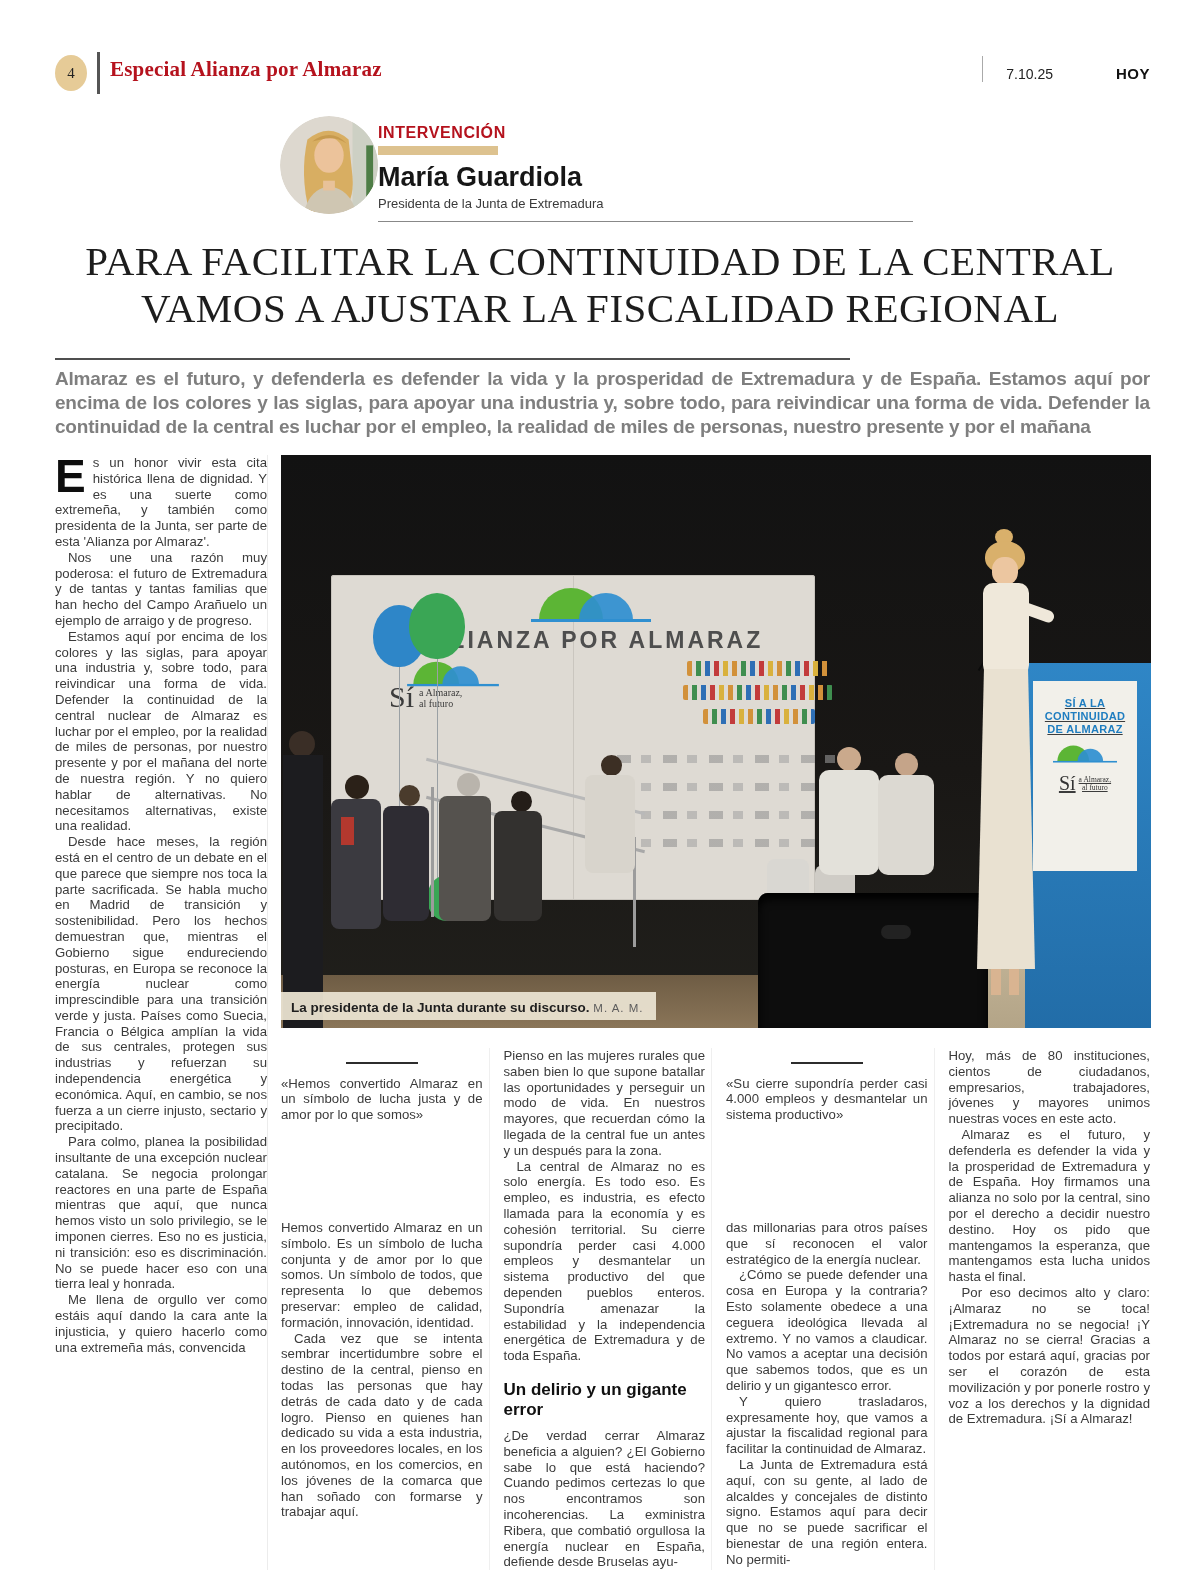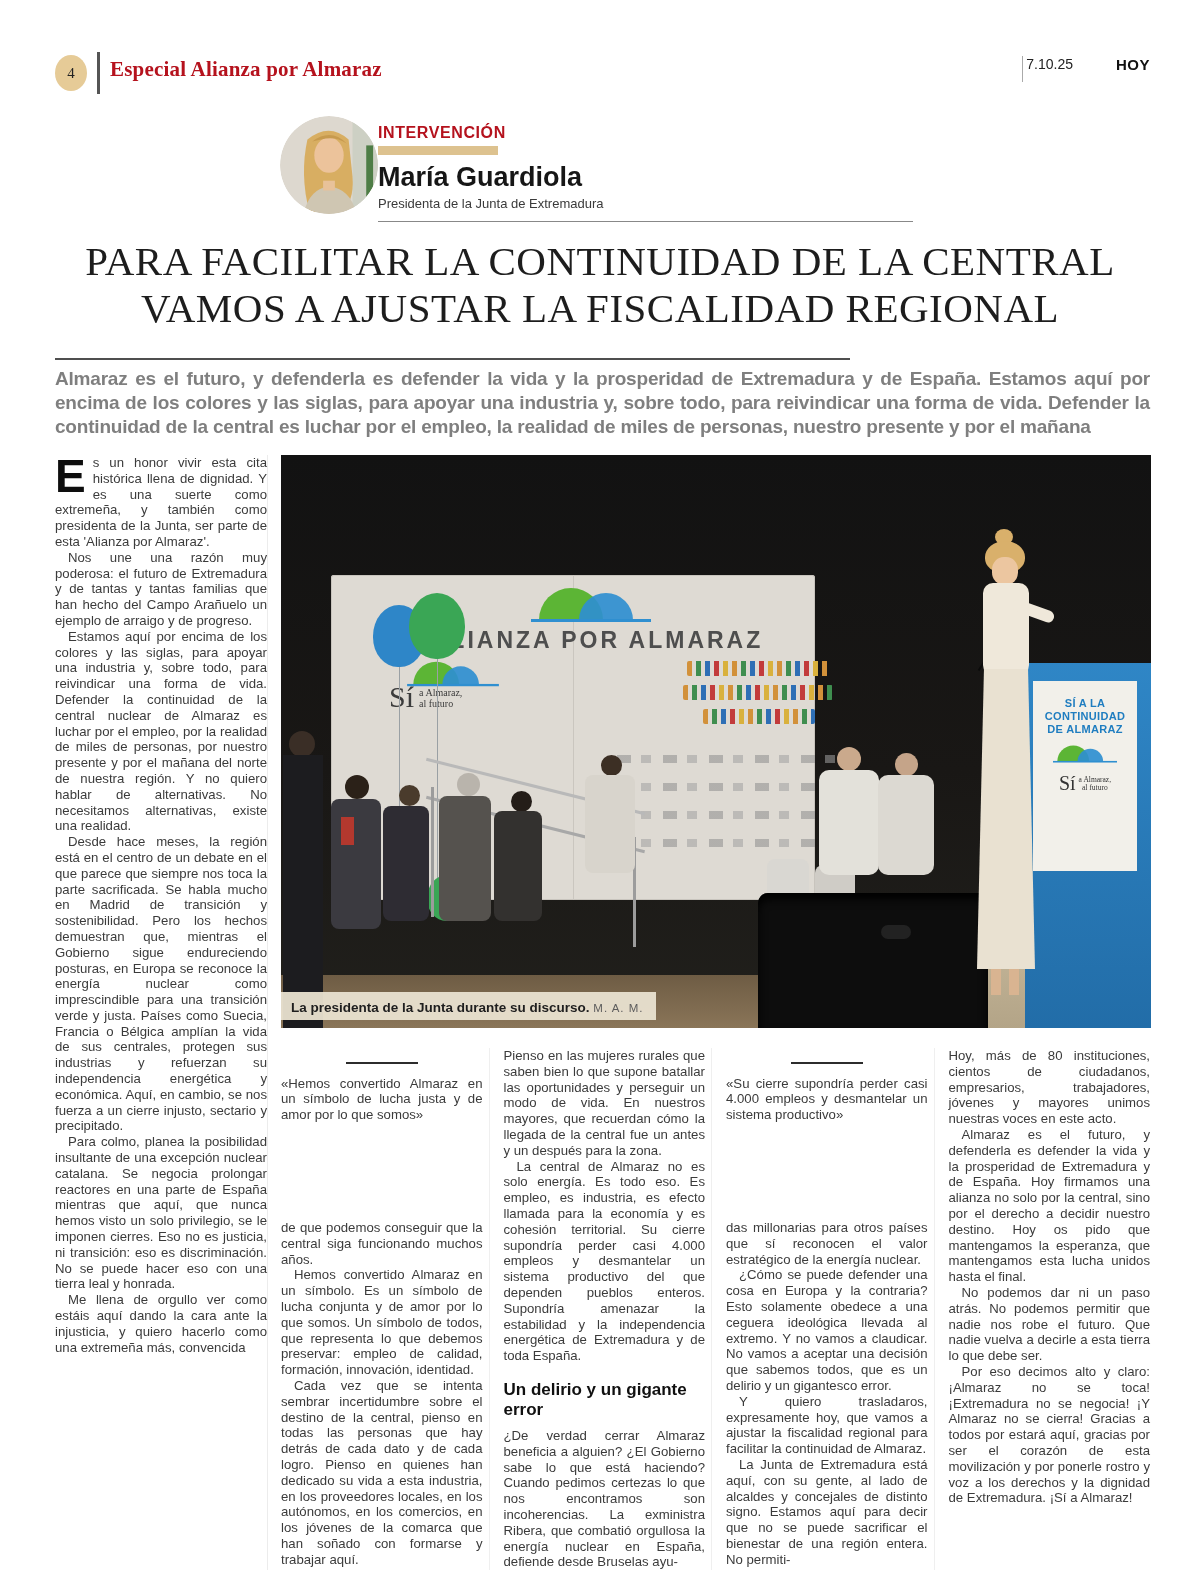--- a/index.html
+++ b/index.html
@@ -11,21 +11,21 @@
   .topbar{display:flex;justify-content:space-between;align-items:flex-start;
           margin:52px 50px 0 55px;}
   .topbar-left{display:flex;align-items:center;gap:10px;}
   .pagenum{width:32px;height:36px;border-radius:50%;background:#e3c globally;}
   .pagenum{background:#e4c globally;}
   .pagenum{width:32px;height:36px;border-radius:50%;background:#e6cb97;color:#222;
            display:flex;align-items:center;justify-content:center;
            font:15px "Liberation Serif",serif;}
   .section-sep{width:3px;height:42px;background:#555;}
   .section-title{font:bold 21px "Liberation Serif",serif;color:#b5121d;letter-spacing:.2px;margin-top:-8px;}
-  .topbar-right{display:flex;align-items:flex-start;gap:3px;margin-top:4px;}
+  .topbar-right{display:flex;align-items:flex-end;gap:23px;margin-top:4px;}
   .date-sep{width:1px;height:26px;background:#aaa;}
   .date{font:14px "Liberation Sans",sans-serif;color:#222;}
   .masthead{font:bold 15px "Liberation Sans",sans-serif;color:#111;letter-spacing:.5px;margin-left:40px;}
 
   
   .byline{display:flex;margin:22px 0 0 280px;}
   .avatar{width:98px;height:98px;border-radius:50%;overflow:hidden;flex:0 0 auto;}
   .byline-text{width:535px;border-bottom:1.5px solid #888;padding-bottom:10px;}
   .kicker{font:bold 16px "Liberation Sans",sans-serif;color:#b5121d;letter-spacing:.6px;margin-top:8px;}
   .kicker-bar{width:120px;height:9px;background:#ddc28f;margin-top:4px;}
@@ -69,21 +69,21 @@
       #c23b3b 27px 32px,transparent 32px 36px,#d9b13c 36px 41px,transparent 41px 45px);}
   .logo-row{position:absolute;height:8px;opacity:.55;
     background:repeating-linear-gradient(90deg,#8d8d8d 0 14px,transparent 14px 24px,
       #a0a0a0 24px 34px,transparent 34px 46px);}
   .balloon{position:absolute;border-radius:50% 50% 48% 48%;}
   .string{position:absolute;width:1px;background:#9aa0a4;}
 
   .podium{position:absolute;left:744px;top:208px;width:126px;height:365px;
           background:linear-gradient(180deg,#2f86c6,#226da8);}
   .podium-panel{position:absolute;left:8px;top:18px;width:104px;height:190px;background:#f2f0ea;
-                text-align:center;}
+                text-align:center;text-decoration:underline;}
   .podium-line{font:bold 11px/13px "Liberation Sans",sans-serif;color:#1f7dc0;letter-spacing:.3px;}
   .podium-si{display:flex;justify-content:center;gap:3px;margin-top:6px;}
   .podium-si .si-big{font-size:20px;line-height:18px;color:#333;}
   .podium-si .si-small{font-size:7.5px;line-height:8px;padding-top:2px;color:#333;}
 
   .caption{position:absolute;left:0;bottom:8px;background:rgba(233,225,208,.95);
            padding:8px 12px 5px 10px;font:bold 13.5px "Liberation Sans",sans-serif;color:#1e1e1e;}
   .credit{font:400 11.5px "Liberation Sans",sans-serif;color:#5c5c5c;letter-spacing:1px;}
 
   
@@ -270,21 +270,20 @@
         </figcaption>
       </figure>
 
       <div class="qcols">
 
         <div class="qcol bodytext">
           <div class="pullquote">
             <div class="q-rule"></div>
             <p class="q-text">«Hemos convertido Almaraz en un símbolo de lucha justa y de amor por lo que somos»</p>
           </div>
-          <p>de que podemos conseguir que la central siga funcionando muchos años.</p>
           <p>Hemos convertido Almaraz en un símbolo. Es un símbolo de lucha conjunta y de amor por lo que somos. Un símbolo de todos, que representa lo que debemos preservar: empleo de calidad, formación, innovación, identidad.</p>
           <p>Cada vez que se intenta sembrar incertidumbre sobre el destino de la central, pienso en todas las personas que hay detrás de cada dato y de cada logro. Pienso en quienes han dedicado su vida a esta industria, en los proveedores locales, en los autónomos, en los comercios, en los jóvenes de la comarca que han soñado con formarse y trabajar aquí.</p>
         </div>
 
         <div class="qcol bodytext">
           <p>Pienso en las mujeres rurales que saben bien lo que supone batallar las oportunidades y perseguir un modo de vida. En nuestros mayores, que recuerdan cómo la llegada de la central fue un antes y un después para la zona.</p>
           <p>La central de Almaraz no es solo energía. Es todo eso. Es empleo, es industria, es efecto llamada para la economía y es cohesión territorial. Su cierre supondría perder casi 4.000 empleos y desmantelar un sistema productivo del que dependen pueblos enteros. Supondría amenazar la estabilidad y la independencia energética de Extremadura y de toda España.</p>
           <h2 class="subhead">Un delirio y un gigante error</h2>
           <p style="text-indent:0">¿De verdad cerrar Almaraz beneficia a alguien?  ¿El Gobierno sabe lo que está haciendo? Cuando pedimos certezas lo que nos encontramos son incoherencias. La exministra Ribera, que combatió orgullosa la energía nuclear en España, defiende desde Bruselas ayu-</p>
         </div>
@@ -296,20 +295,19 @@
           </div>
           <p>das millonarias para otros países que sí reconocen el valor estratégico de la energía nuclear.</p>
           <p>¿Cómo se puede defender una cosa en Europa y la contraria? Esto solamente obedece a una ceguera ideológica llevada al extremo. Y no vamos a claudicar. No vamos a aceptar una decisión que sabemos todos, que es un delirio y un gigantesco error.</p>
           <p>Y quiero trasladaros, expresamente hoy, que vamos a ajustar la fiscalidad regional para facilitar la continuidad de Almaraz.</p>
           <p>La Junta de Extremadura está aquí, con su gente, al lado de alcaldes y concejales de distinto signo. Estamos aquí para decir que no se puede sacrificar el bienestar de una región entera. No permiti-</p>
         </div>
 
         <div class="qcol bodytext">
           <p>Hoy, más de 80 instituciones, cientos de ciudadanos, empresarios, trabajadores, jóvenes y mayores unimos nuestras voces en este acto.</p>
           <p>Almaraz es el futuro, y defenderla es defender la vida y la prosperidad de Extremadura y de España. Hoy firmamos una alianza no solo por la central, sino por el derecho a decidir nuestro destino. Hoy os pido que mantengamos la esperanza, que mantengamos esta lucha unidos hasta el final.</p>
-          <p>No podemos dar ni un paso atrás. No podemos permitir que nadie nos robe el futuro. Que nadie vuelva a decirle a esta tierra lo que debe ser.</p>
           <p>Por eso decimos alto y claro: ¡Almaraz no se toca! ¡Extremadura no se negocia! ¡Y Almaraz no se cierra! Gracias a todos por estará aquí, gracias por ser el corazón de esta movilización y por ponerle rostro y voz a los derechos y la dignidad de Extremadura. ¡Sí a Almaraz!</p>
         </div>
 
       </div>
     </div>
   </div>
 </div>
 
 </body></html>

